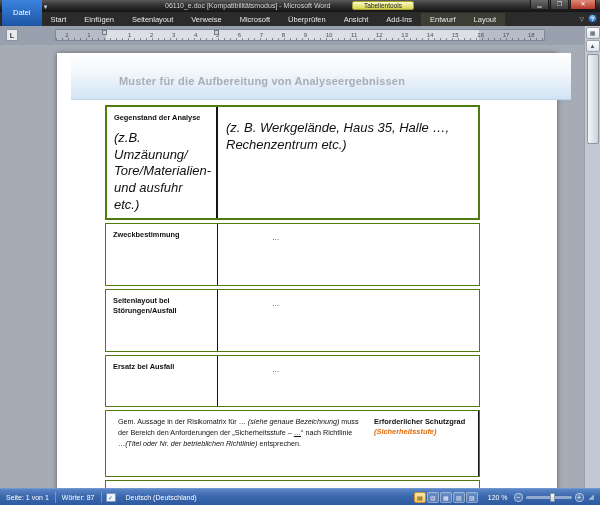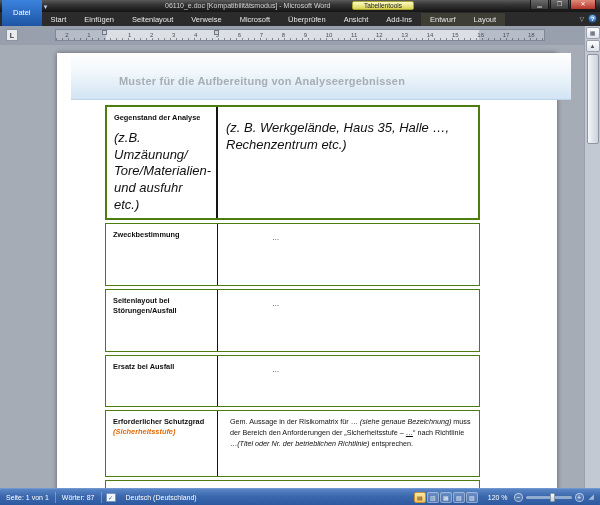--- a/index.html
+++ b/index.html
@@ -217,26 +217,26 @@
         <div class="trow r4">
           <div class="tcell left">
             <div class="b">Ersatz bei Ausfall</div>
           </div>
           <div class="tcell right">
             <div class="dots">…</div>
           </div>
         </div>
 
         <div class="trow r5">
+          <div class="tcell right">
+            <div class="para"><span>Gem. Aussage in der Risikomatrix für … </span><span class="seg-italic">(siehe genaue Bezeichnung)</span><span> muss der Bereich den Anforderungen der „Sicherheitsstufe – </span><span class="seg-underline">…</span><span>“ nach Richtlinie …</span><span class="seg-italic">(Titel oder Nr. der betrieblichen Richtlinie)</span><span> entsprechen.</span></div>
+          </div>
           <div class="tcell left">
             <div class="b nowrap">Erforderlicher Schutzgrad</div>
             <div class="subtitle-orange">(Sicherheitsstufe)</div>
-          </div>
-          <div class="tcell right">
-            <div class="para"><span>Gem. Aussage in der Risikomatrix für … </span><span class="seg-italic">(siehe genaue Bezeichnung)</span><span> muss der Bereich den Anforderungen der „Sicherheitsstufe – </span><span class="seg-underline">…</span><span>“ nach Richtlinie …</span><span class="seg-italic">(Titel oder Nr. der betrieblichen Richtlinie)</span><span> entsprechen.</span></div>
           </div>
         </div>
 
         <div class="trow r6">
           <div class="tcell right">
             <div class="dots">…</div>
           </div>
         </div>
 
       </div>

